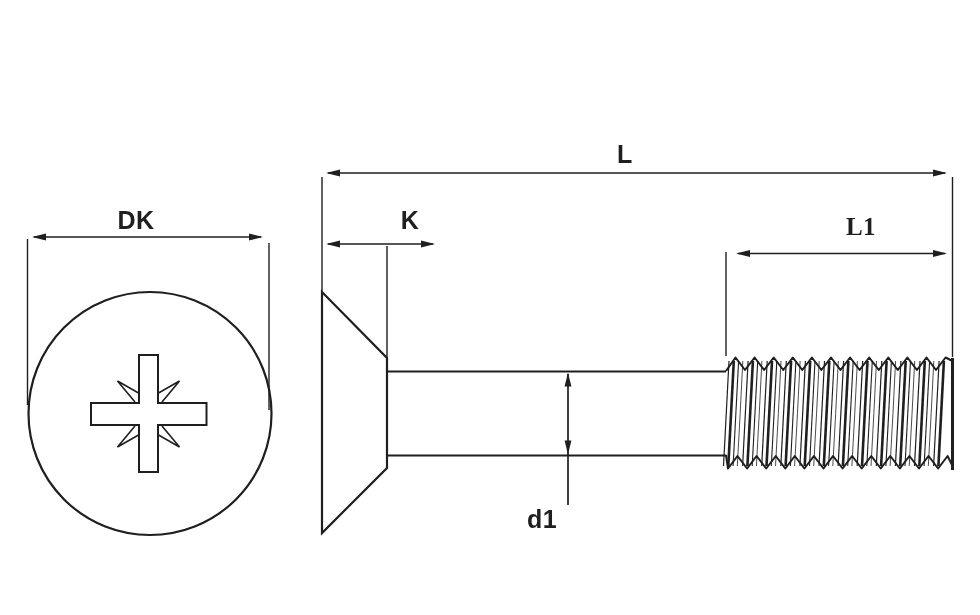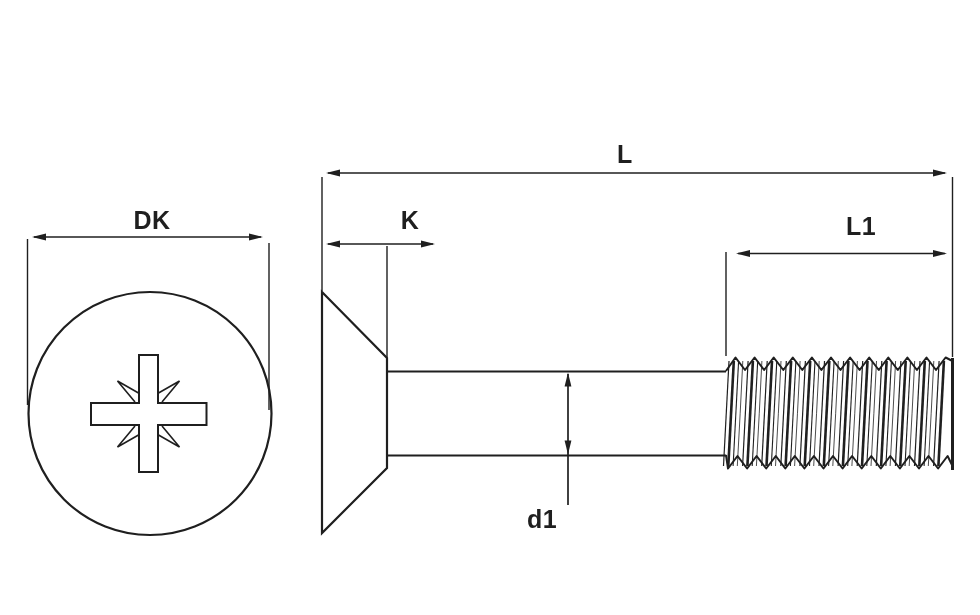--- a/index.html
+++ b/index.html
@@ -17,24 +17,24 @@
     transform:translate(-50%,-50%);
     font-family:"Liberation Sans", sans-serif;
     font-weight:bold;
     font-size:25px;
     line-height:1;
     color:var(--line);
     letter-spacing:.5px;
     white-space:nowrap;
     user-select:none;
   }
-  .lbl-dk{ left:152px; top:220px; }
+  .lbl-dk{ left:136px; top:220px; }
   .lbl-l { left:625px; top:154px; }
   .lbl-k { left:410px; top:220px; }
-  .lbl-l1{ left:861px; top:226px; }
+  .lbl-l1{ left:861px; top:226px;font-family:Liberation Serif, serif; }
   .lbl-d1{ left:542px; top:519px; }
 </style>
 </head>
 <body>
 
 <div class="canvas">
 
   <svg id="drawing" width="980" height="615" viewBox="0 0 980 615">
 
     <g fill="none" stroke="var(--line)">

